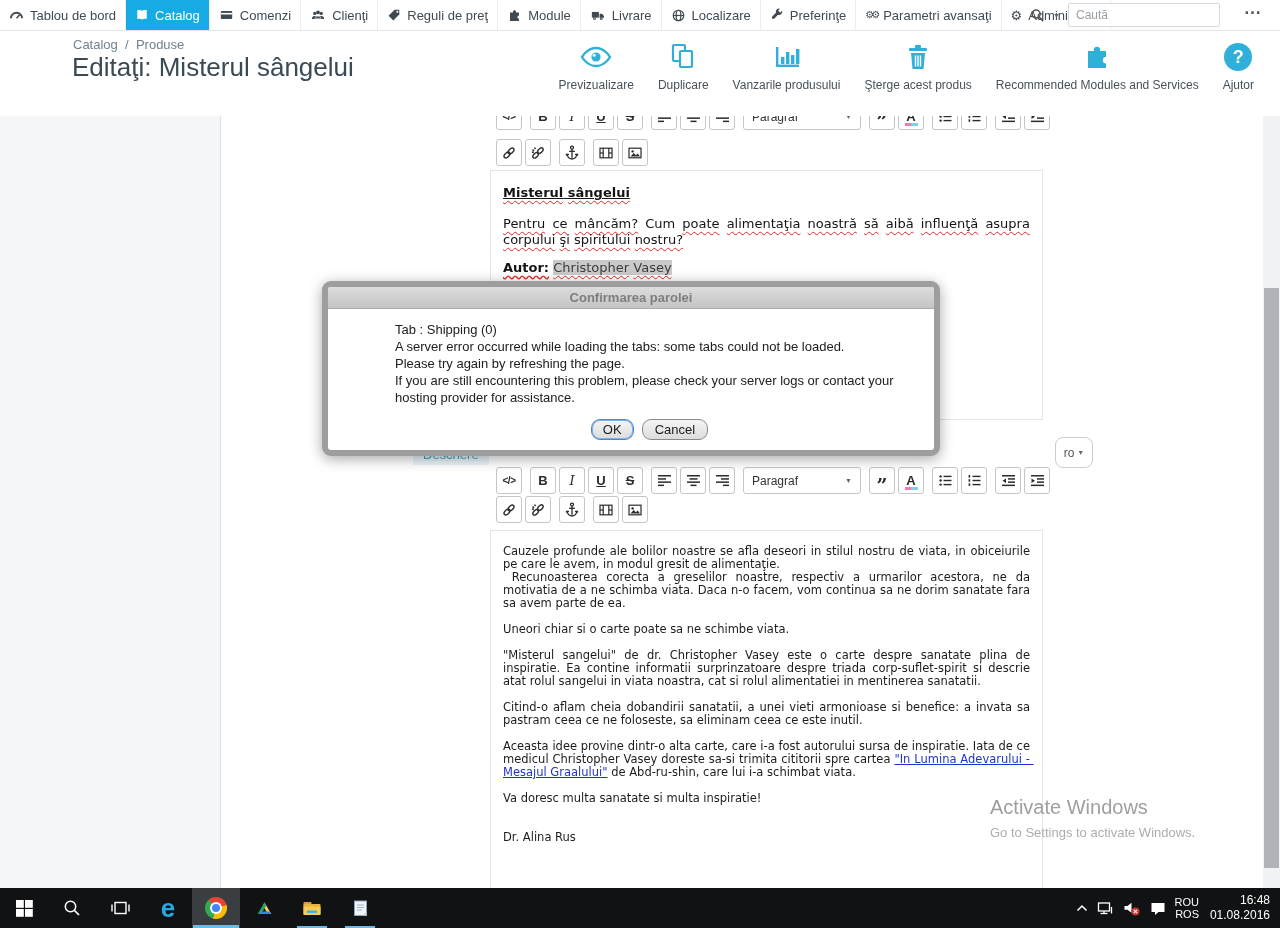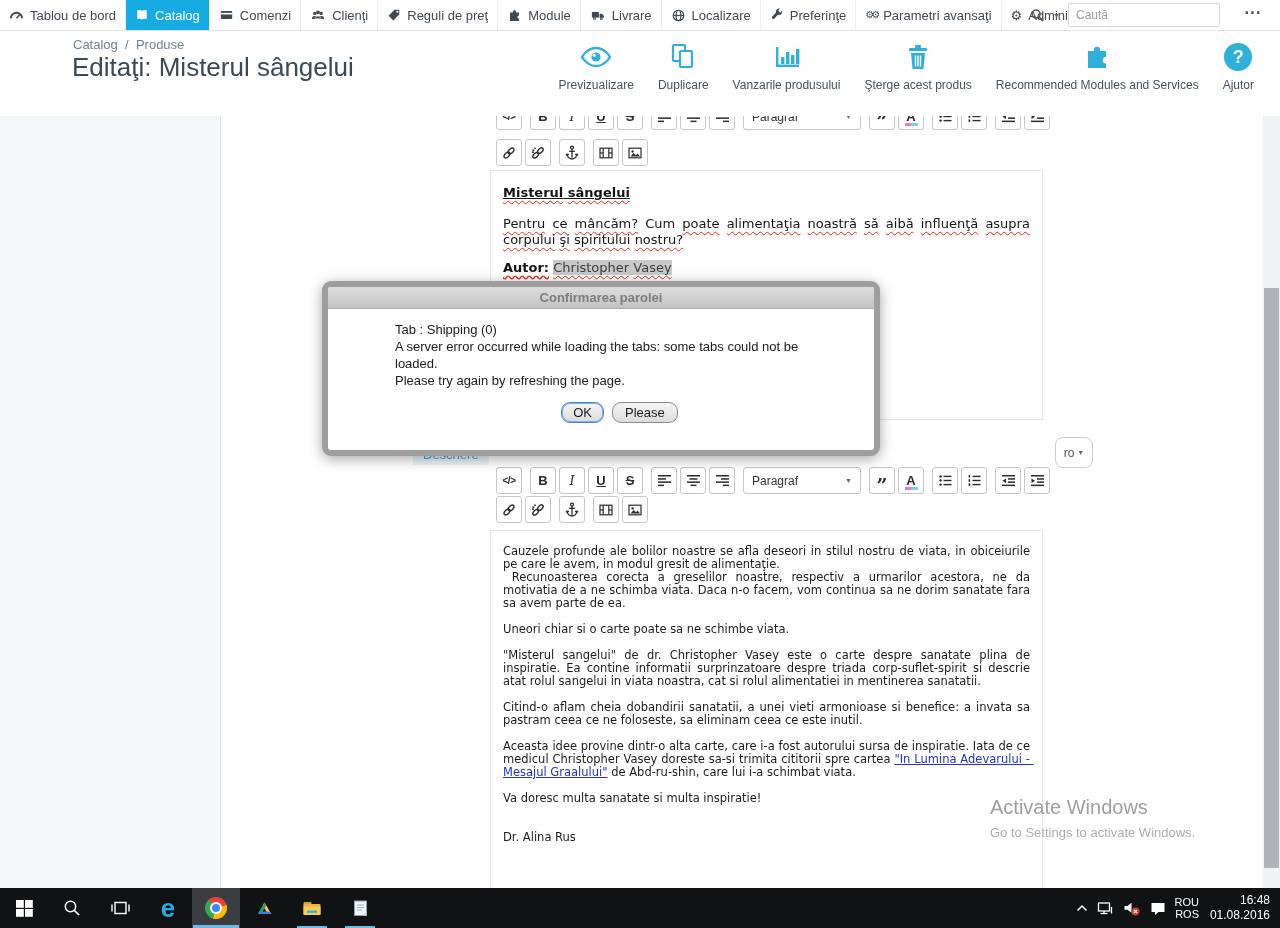--- a/index.html
+++ b/index.html
@@ -57,21 +57,21 @@
   .hsel{background:#c9c9c9;color:#3c3c3c}
   #tab-desc{position:absolute;left:413px;top:444px;padding:3px 10px;background:#eaf5fb;color:#4ba6c9;font-size:13px;z-index:2;cursor:pointer}
   #ro-btn{position:absolute;left:1055px;top:437px;width:38px;height:31px;border:1px solid #ccc;border-radius:8px;background:#fff;display:flex;align-items:center;justify-content:center;gap:3px;font-size:12px;color:#555;cursor:pointer;z-index:2}
   #e2-row1{position:absolute;left:496px;top:467px;z-index:2}
   #e2-row2{position:absolute;left:496px;top:496px;z-index:2}
   #e2-box{position:absolute;left:490px;top:530px;width:553px;height:360px;background:#fff;border:1px solid #e3e5e7;padding:14px 12px;font-family:"DejaVu Sans",sans-serif;font-size:11.5px;line-height:13px;color:#1c1c1c;z-index:2;overflow:hidden}
   #e2-box p{margin:0 0 13px;text-align:justify;white-space:pre-wrap}
   #e2-box a{color:#2233cc;text-decoration:underline;cursor:pointer}
   .sig-gap{margin-top:26px!important}
   
-  #modal{position:absolute;left:322px;top:281px;width:558px;height:175px;background:#fff;border:6px solid #9e9e9e;border-radius:9px;box-shadow:0 3px 14px rgba(0,0,0,.35);z-index:100}
+  #modal{position:absolute;left:322px;top:281px;width:618px;height:175px;background:#fff;border:6px solid #9e9e9e;border-radius:9px;box-shadow:0 3px 14px rgba(0,0,0,.35);z-index:100}
   #modal-title{height:22px;background:linear-gradient(#dcdcdc,#c4c4c4);border-bottom:1px solid #ababab;text-align:center;font-size:13px;font-weight:bold;color:#7e7e7e;line-height:22px;border-radius:2px 2px 0 0}
   #modal-body{padding:12px 30px 0 67px;font-size:13px;color:#202020;line-height:17px}
   #modal-buttons{display:flex;justify-content:center;gap:8px;margin-top:13px}
   .mbtn{height:21px;font-size:13px;color:#1b1b1b;background:linear-gradient(#f5f5f5,#dcdcdc);border:1px solid #8a8a8a;border-radius:9px;padding:0 12px;cursor:pointer;font-family:"Liberation Sans",sans-serif}
   .mbtn.ok{border:1px solid #4f86c2;box-shadow:inset 0 0 0 1px #7db2e8;padding:0 11px}
   
   #watermark{position:absolute;left:990px;top:796px;z-index:61;pointer-events:none}
   #wm1{font-size:20px;color:#9f9f9f}
   #wm2{font-size:13px;color:#adadad;margin-top:6px}
   
@@ -635,23 +635,24 @@
   <p>Va doresc multa sanatate si multa inspiratie!</p>
   <p class="sig-gap">Dr. Alina Rus</p>
 </div>
 
 <div id="modal">
   <div id="modal-title">Confirmarea parolei</div>
   <div id="modal-body">
     <div>Tab : Shipping (0)</div>
     <div>A server error occurred while loading the tabs: some tabs could not be loaded.</div>
     <div>Please try again by refreshing the page.</div>
+    <div>If you are still encountering this problem, please check your server logs or contact your hosting provider for assistance.</div>
     <div id="modal-buttons">
       <button class="mbtn ok">OK</button>
-      <button class="mbtn">Please</button>
+      <button class="mbtn">Cancel</button>
     </div>
   </div>
 </div>
 
 <div id="watermark">
   <div id="wm1">Activate Windows</div>
   <div id="wm2">Go to Settings to activate Windows.</div>
 </div>
 
 <div id="taskbar">

